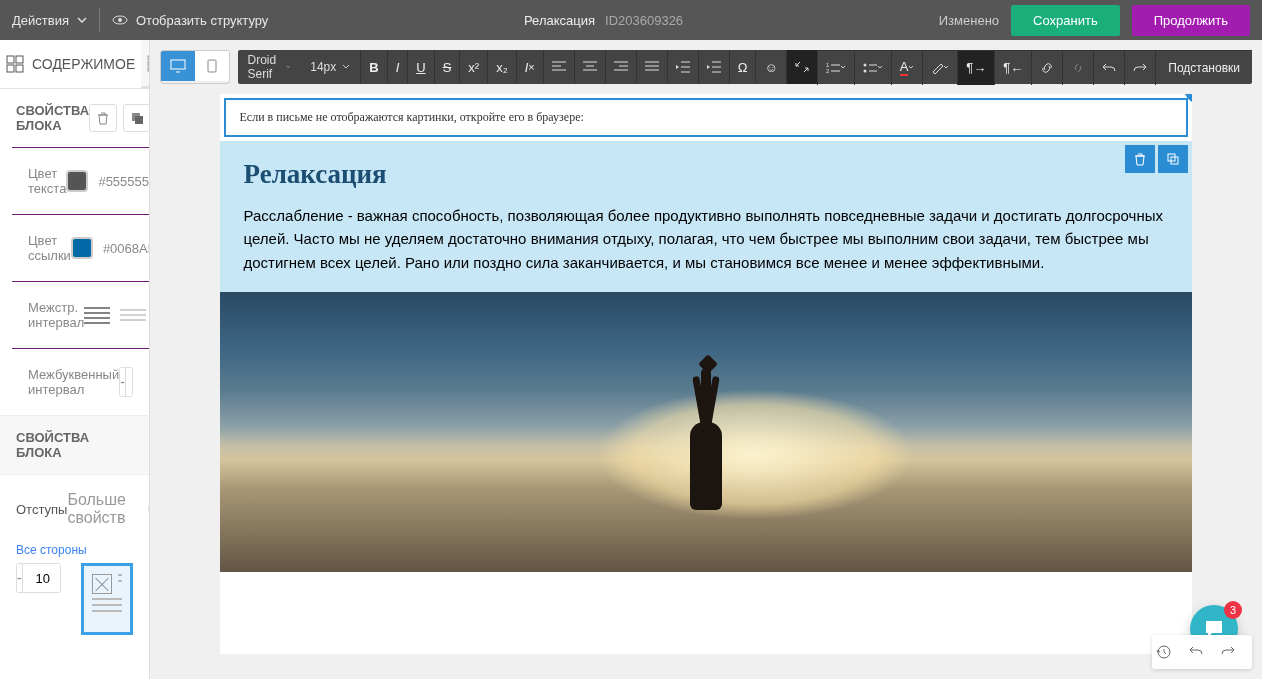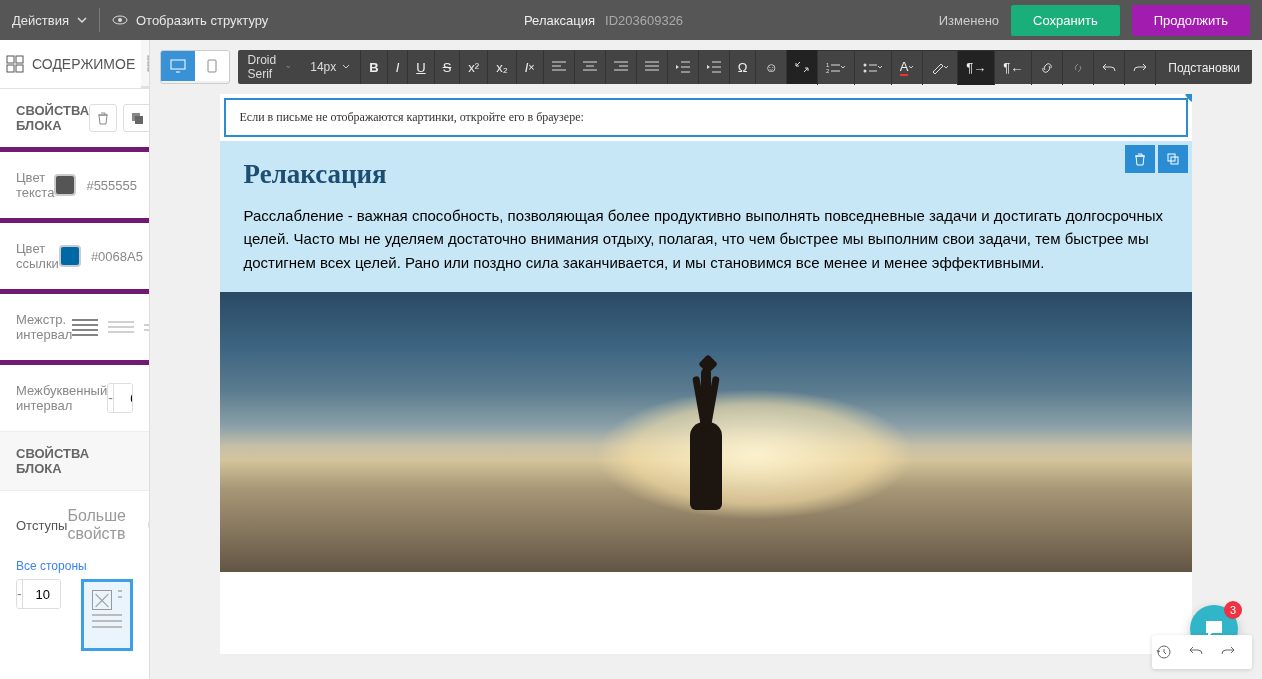--- a/index.html
+++ b/index.html
@@ -29,21 +29,21 @@
   .side-tab.active { color: #555; background:#fff;}
   .side-tab:not(.active){ background:#f7f7f7; border-bottom:2px solid #e0e0e0;}
   .side-tab svg { width: 18px; height: 18px; }
   
   
   .block-header { display: flex; justify-content: space-between; align-items: center; padding: 14px 16px; font-weight:600; color:#666; }
   .block-header .icons { display: flex; gap: 6px; }
   .block-header .iconbtn { width: 28px; height:28px; border:1px solid #ddd; display:flex; align-items:center; justify-content:center; background:#fff; border-radius:3px; cursor:pointer;}
   
   
-  .prop-row { display:flex; align-items:center; justify-content:space-between; padding: 18px 16px; border-top:5px solid #701a75; color:#888; font-size:13px;}
+  .prop-row { display:flex; align-items:center; justify-content:space-between; padding: 18px 16px; border-top:1px solid #701a75; color:#888; font-size:13px;margin-left:12px;}
   .prop-row label { color:#888;}
   .swatch-ctrl { display:flex; align-items:center; gap:10px;}
   .swatch { width: 22px; height:22px; border:2px solid #ccc; border-radius:4px;}
   .interval-icons { display:flex; gap:10px;}
   .interval-icon { width:26px; height:20px; display:flex; flex-direction:column; gap:3px; justify-content:center; opacity:0.3; cursor:pointer;}
   .interval-icon.active { opacity:0.8;}
   .interval-icon span { height:2px; background:#666;}
   .stepper { display:flex; border:1px solid #ddd; border-radius:3px; overflow:hidden;}
   .stepper button { width:28px; height:28px; border:none; background:#fff; cursor:pointer; font-size:14px; color:#888;}
   .stepper input { width:42px; text-align:center; border:none; border-left:1px solid #ddd; border-right:1px solid #ddd; font-size:13px;}

